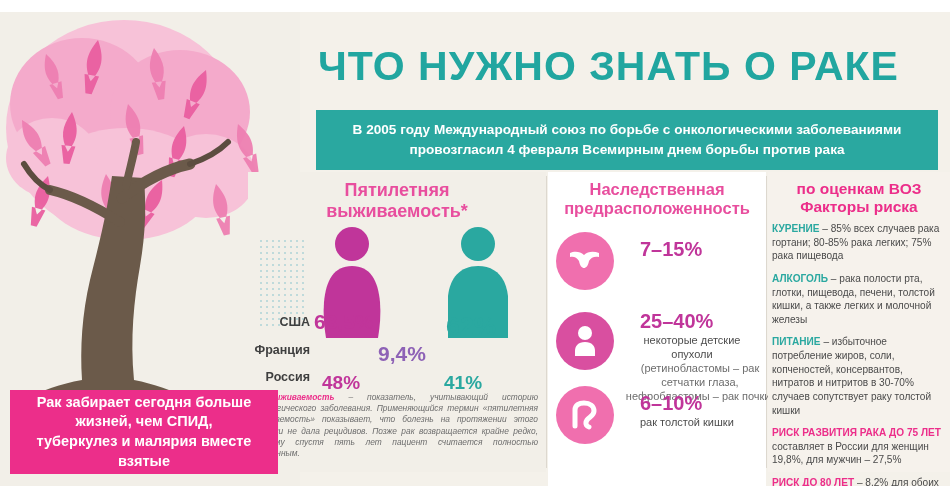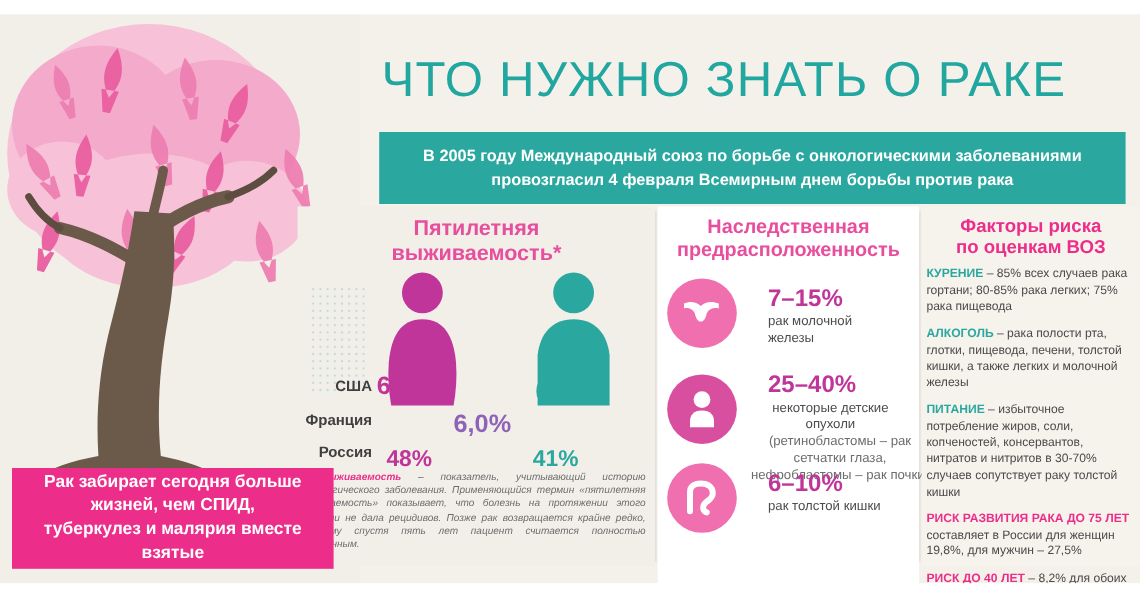--- a/index.html
+++ b/index.html
@@ -34,21 +34,21 @@
     text-align:center;
     font-weight:bold;font-size:14.5px;line-height:1.35;
     padding:4px 25px;box-sizing:border-box;
     z-index:20;
   }
 
   
   .title{
     position:absolute;left:318px;top:46px;width:620px;
     color:#2a9d8f;
-    font-weight:normal;
+    font-weight:bold;
     font-size:41px;
     letter-spacing:1px;
     line-height:1;
     color:#21a6a0;
   }
   .subbar{
     position:absolute;left:316px;top:110px;width:622px;height:60px;
     background:#2aa8a0;color:#fff;
     display:flex;align-items:center;justify-content:center;
     text-align:center;
@@ -229,42 +229,41 @@
   </div>
 
   <div class="labels">
     <div>США</div>
     <div>Франция</div>
     <div>Россия</div>
   </div>
 
   <div class="pct p-usa-f">63,5%</div>
   <div class="pct p-usa-m">62%</div>
-  <div class="pct p-fr">6,0%</div>
+  <div class="pct p-fr">9,4%</div>
   <div class="pct p-ru-f">48%</div>
   <div class="pct p-ru-m">41%</div>
 
   <div class="footnote">
     <b>* Выживаемость</b><span> – показатель, учитывающий историю онкологического заболевания. Применяющийся термин «пятилетняя выживаемость» показывает, что болезнь на протяжении этого времени не дала рецидивов. Позже рак возвращается крайне редко, поэтому спустя пять лет пациент считается полностью излеченным.</span>
   </div>
 
   <div class="col col-hered">
     <div class="col-head small">
       <div>Наследственная</div>
       <div>предрасположенность</div>
     </div>
   </div>
 
   <div class="circ h1">
     <svg width="34" height="24" viewBox="0 0 34 24" xmlns="http://www.w3.org/2000/svg">
       <path d="M2 4 C 6 2 12 2 16 6 C 20 2 26 2 31 4 L 31 8 C 27 7 23 8 21 12 C 20 17 18 19 16 19 C 14 19 12 17 11 12 C 9 8 5 7 2 8 Z" fill="#ffffff"></path>
     </svg>
   </div>
   <div class="h-val" style="left:640px;top:238px;">7–15%</div>
-  <div class="h-txt" style="left:640px;top:262px;width:110px;">рак молочной железы</div>
 
   <div class="circ h2">
     <svg width="30" height="32" viewBox="0 0 30 32" xmlns="http://www.w3.org/2000/svg">
       <circle cx="15" cy="8" r="7" fill="#ffffff"></circle>
       <path d="M15 17 C 8 17 5 21 5 26 L 5 31 L 25 31 L 25 26 C 25 21 22 17 15 17 Z" fill="#ffffff"></path>
     </svg>
   </div>
   <div class="h-val" style="left:640px;top:310px;">25–40%</div>
   <div class="h-txt" style="left:622px;top:334px;width:140px;text-align:center;">некоторые детские опухоли</div>
   <div class="h-sub" style="left:612px;top:362px;width:152px;text-align:center;">(ретинобластомы – рак сетчатки глаза, нефробластомы – рак почки)</div>
@@ -272,26 +271,26 @@
   <div class="circ h3">
     <svg width="32" height="30" viewBox="0 0 32 30" xmlns="http://www.w3.org/2000/svg">
       <path d="M6 26 L 6 10 C 6 5 10 3 15 3 C 21 3 25 6 25 11 C 25 16 20 17 18 20 C 16 23 17 26 20 27" stroke="#ffffff" stroke-width="5" fill="none" stroke-linecap="round"></path>
     </svg>
   </div>
   <div class="h-val" style="left:640px;top:392px;">6–10%</div>
   <div class="h-txt" style="left:640px;top:416px;width:110px;">рак толстой кишки</div>
 
   <div class="col col-risk">
     <div class="col-head risk">
+      <div>по оценкам ВОЗ</div>
       <div>Факторы риска</div>
-      <div>по оценкам ВОЗ</div>
     </div>
   </div>
 
   <div class="risk-body">
     <p><b>КУРЕНИЕ</b><span> – 85% всех случаев рака гортани; 80-85% рака легких; 75% рака пищевода</span></p>
     <p><b>АЛКОГОЛЬ</b><span> – рака полости рта, глотки, пищевода, печени, толстой кишки, а также легких и молочной железы</span></p>
     <p><b>ПИТАНИЕ</b><span> – избыточное потребление жиров, соли, копченостей, консервантов, нитратов и нитритов в 30-70% случаев сопутствует раку толстой кишки</span></p>
     <p><b class="pinknum">РИСК РАЗВИТИЯ РАКА ДО 75 ЛЕТ</b><span> составляет в России для женщин 19,8%, для мужчин – 27,5%</span></p>
-    <p><b class="pinknum">РИСК ДО 40 ЛЕТ</b><span> – 8,2% для обоих полов</span></p>
+    <p><b class="pinknum">РИСК ДО 80 ЛЕТ</b><span> – 8,2% для обоих полов</span></p>
   </div>
 
 </div>
 
 </body></html>

